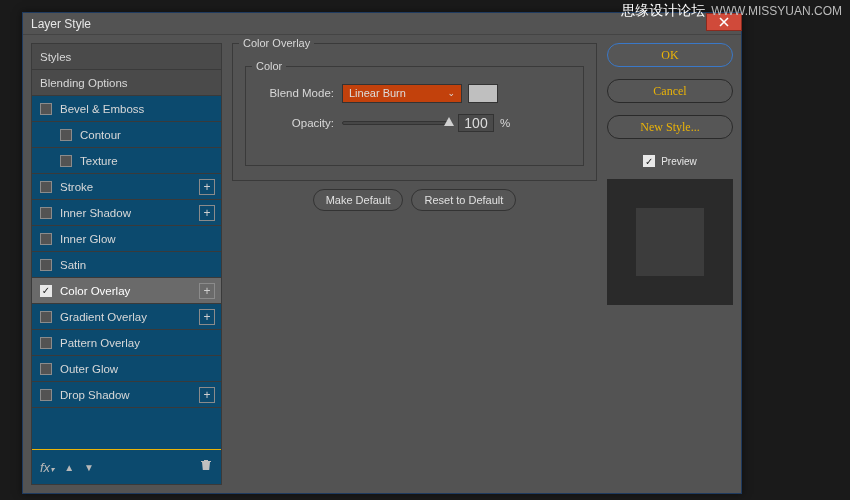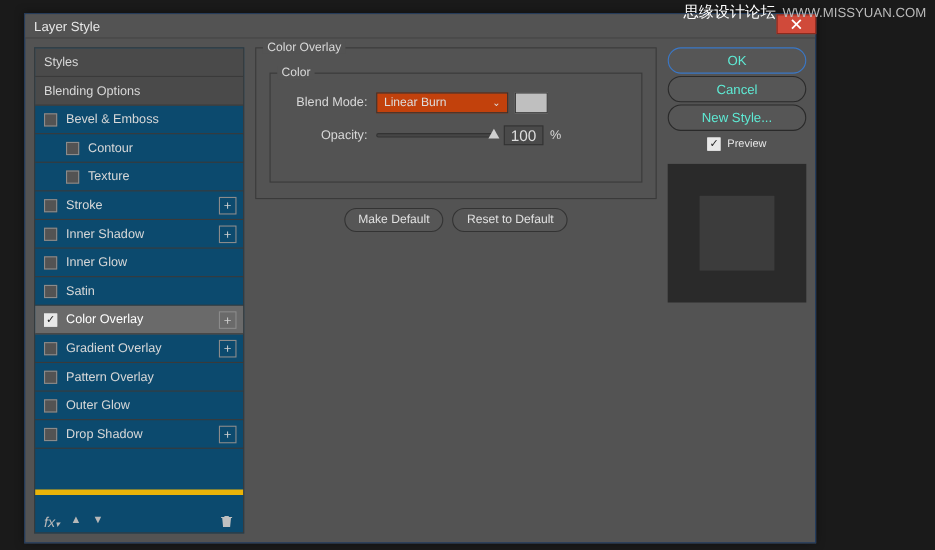--- a/index.html
+++ b/index.html
@@ -16,21 +16,21 @@
   .effects { width: 240px; background:#0c4a6e; border:1px solid #3a3a3a; display:flex; flex-direction:column; }
   .eff-row { height:26px; display:flex; align-items:center; padding:0 8px; color:#d8d8d8; font-size:11.5px; border-bottom:1px solid #3a3a3a; position:relative; }
   .eff-row.header { background:#4a4a4a; }
   .eff-row.sel { background:#6a6a6a; color:#fff; }
   .eff-row .cb { width:12px; height:12px; border:1px solid #8b8b8b; margin-right:8px; display:flex; align-items:center; justify-content:center; background:#535353;}
   .eff-row.sel .cb { background:#e8e8e8; border-color:#e8e8e8;}
   .eff-row .cb.checked::after { content:"✓"; font-size:10px; color:#222; }
   .eff-row.indent { padding-left:28px; }
   .plus { position:absolute; right:6px; width:16px; height:16px; border:1px solid #8b8b8b; display:flex; align-items:center; justify-content:center; font-size:12px; color:#d0d0d0;}
   .spacer { flex:1; }
-  .footer { height:30px; border-top:5px solid #eab308; display:flex; padding:17px 8px; gap:10px; color:#b8b8b8;}
+  .footer { height:30px; border-top:1px solid #eab308; display:flex; align-items:center; padding:17px 8px; gap:10px; color:#b8b8b8;}
   .footer .fx { font-style:italic; font-size:13px; }
   .footer .arr { font-size:10px; }
   .footer .trash { margin-left:auto; }
   .footer svg { width:14px; height:14px; fill:#c0c0c0; }
   
   .settings { flex:1; margin-left:10px; position:relative; }
   .fieldset { border:1px solid #3a3a3a; position:relative; padding:18px 12px 12px 12px; width:355px; }
   .fieldset .legend { position:absolute; top:-7px; left:6px; background:#535353; padding:0 4px; color:#d8d8d8; font-size:11px; }
   .fs-outer { margin-top:0; width:365px; height:138px;}
   .fs-inner { margin-top:4px; border:1px solid #3a3a3a; padding:14px 10px 10px 10px; position:relative; height:100px;}
@@ -41,21 +41,21 @@
   .dropdown .chev { font-size:9px; }
   .swatch { width:30px; height:19px; background:#bfbfbf; border:1px solid #333; margin-left:6px;}
   .slider { flex:0 0 110px; height:4px; background:#464646; border-radius:2px; position:relative; margin-right:6px; border:1px solid #333;}
   .slider .thumb { position:absolute; right:-3px; top:-5px; width:0; height:0; border-left:5px solid transparent; border-right:5px solid transparent; border-bottom:9px solid #d0d0d0;}
   .numbox { width:36px; height:18px; background:#4a4a4a; border:1px solid #333; color:#ddd; font-size:14px; text-align:center; line-height:16px;}
   .pct { margin-left:6px;}
   .btn-row { display:flex; gap:8px; justify-content:center; margin-top:8px;}
   .ps-btn { height:22px; padding:0 12px; background:#565656; border:1px solid #333; border-radius:11px; color:#e0e0e0; font-size:11px; display:flex; align-items:center; cursor:pointer;}
   
   .rside { width:150px; margin-left:10px; display:flex; flex-direction:column; align-items:center; }
-  .rbtn { width:126px; height:24px; border:1px solid #2a2a2a; border-radius:12px; background:#565656; color:#5eead4; font-size:12px; display:flex; align-items:center; justify-content:center; margin-bottom:2px; cursor:pointer;}
+  .rbtn { width:126px; height:24px; border:1px solid #2a2a2a; border-radius:12px; background:#565656; color:#eab308; font-size:12px; display:flex; align-items:center; justify-content:center; margin-bottom:12px; cursor:pointer;font-family:Liberation Serif, serif;}
   .rbtn.primary { border:1.5px solid #3a78c8; }
   .preview-row { display:flex; align-items:center; color:#e8e8e8; font-size:10px; margin:4px 0 12px;}
   .preview-row .cb { width:12px; height:12px; border:1px solid #e8e8e8; margin-right:6px; background:#e8e8e8; display:flex; align-items:center; justify-content:center;}
   .preview-row .cb::after { content:"✓"; font-size:10px; color:#222;}
   .preview-box { width:126px; height:126px; background:#2a2a2a; display:flex; align-items:center; justify-content:center;}
   .preview-inner { width:68px; height:68px; background:#3c3c3c; }
 </style>
 </head>
 <body>
 

